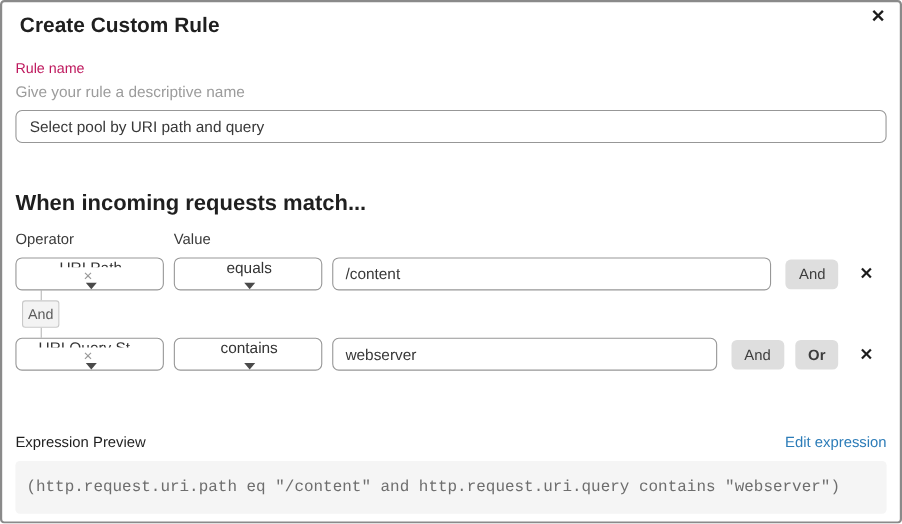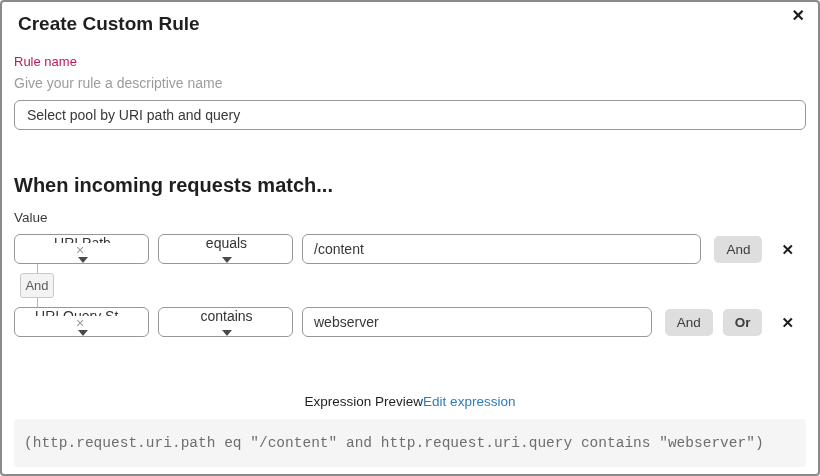--- a/index.html
+++ b/index.html
@@ -70,21 +70,21 @@
 
   .connector-wrap { margin-left:6px; }
   .vline { width:1px; height:9px; background:#b9b9b9; margin-left:17px; }
   .conj-badge {
     box-sizing:border-box; width:34px; height:25px;
     border:1px solid #c9c9c9; border-radius:3px;
     background:#f3f3f3; color:#5c5c5c; font-size:13px;
     display:flex; align-items:center; justify-content:center;
   }
 
-  .preview-row { display:flex; justify-content:center; align-items:baseline; margin-top:57px; line-height:16px; }
+  .preview-row { display:flex; justify-content:space-between; align-items:baseline; margin-top:57px; line-height:16px; }
   .preview-label { font-size:13.5px; color:#1f1f1f; }
   .edit-link { font-size:13.5px; color:#2c7cb8; cursor:pointer; }
   .code-block {
     margin-top:9px; height:48px;
     background:#f5f5f5; border-radius:4px;
     display:flex; align-items:center; padding:0 10px;
     font-family:"Liberation Mono", monospace;
     font-size:14.5px; color:#6e6e6e;
     white-space:nowrap; overflow:hidden;
   }
@@ -100,20 +100,21 @@
 
   <div class="body">
 
     <div class="rule-label">Rule name</div>
     <div class="rule-helper">Give your rule a descriptive name</div>
     <input class="text-input rule-input" type="text" value="Select pool by URI path and query" style="">
 
     <div class="match-heading">When incoming requests match...</div>
 
     <div class="col-labels">
+      <span class="col-o">Operator</span>
       <span class="col-v">Value</span>
     </div>
 
     <div class="cond-row">
       <div class="select-box">
         <span class="sel-label">URI Path</span>
         <span class="clear-x">×</span>
         <span class="caret"></span>
       </div>
       <div class="select-box">

